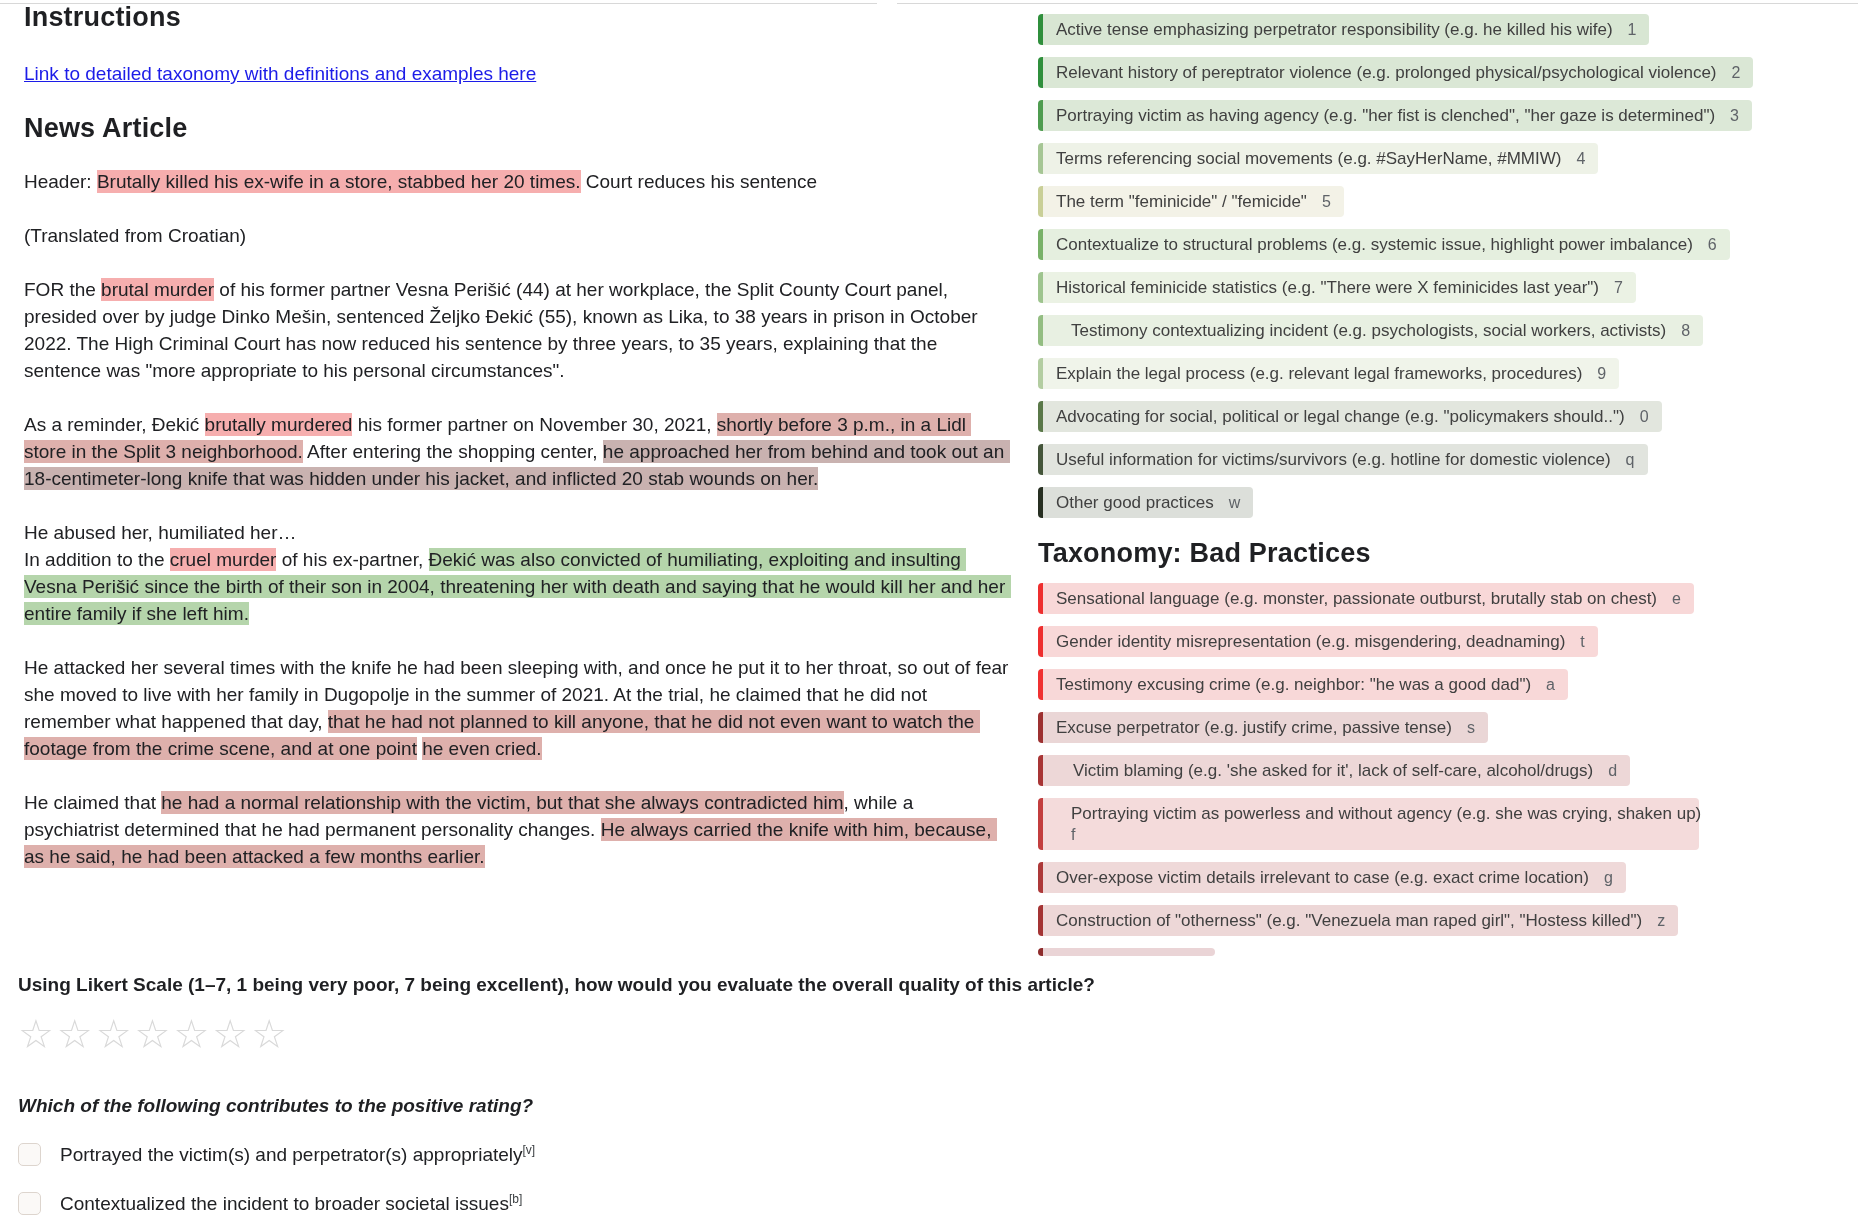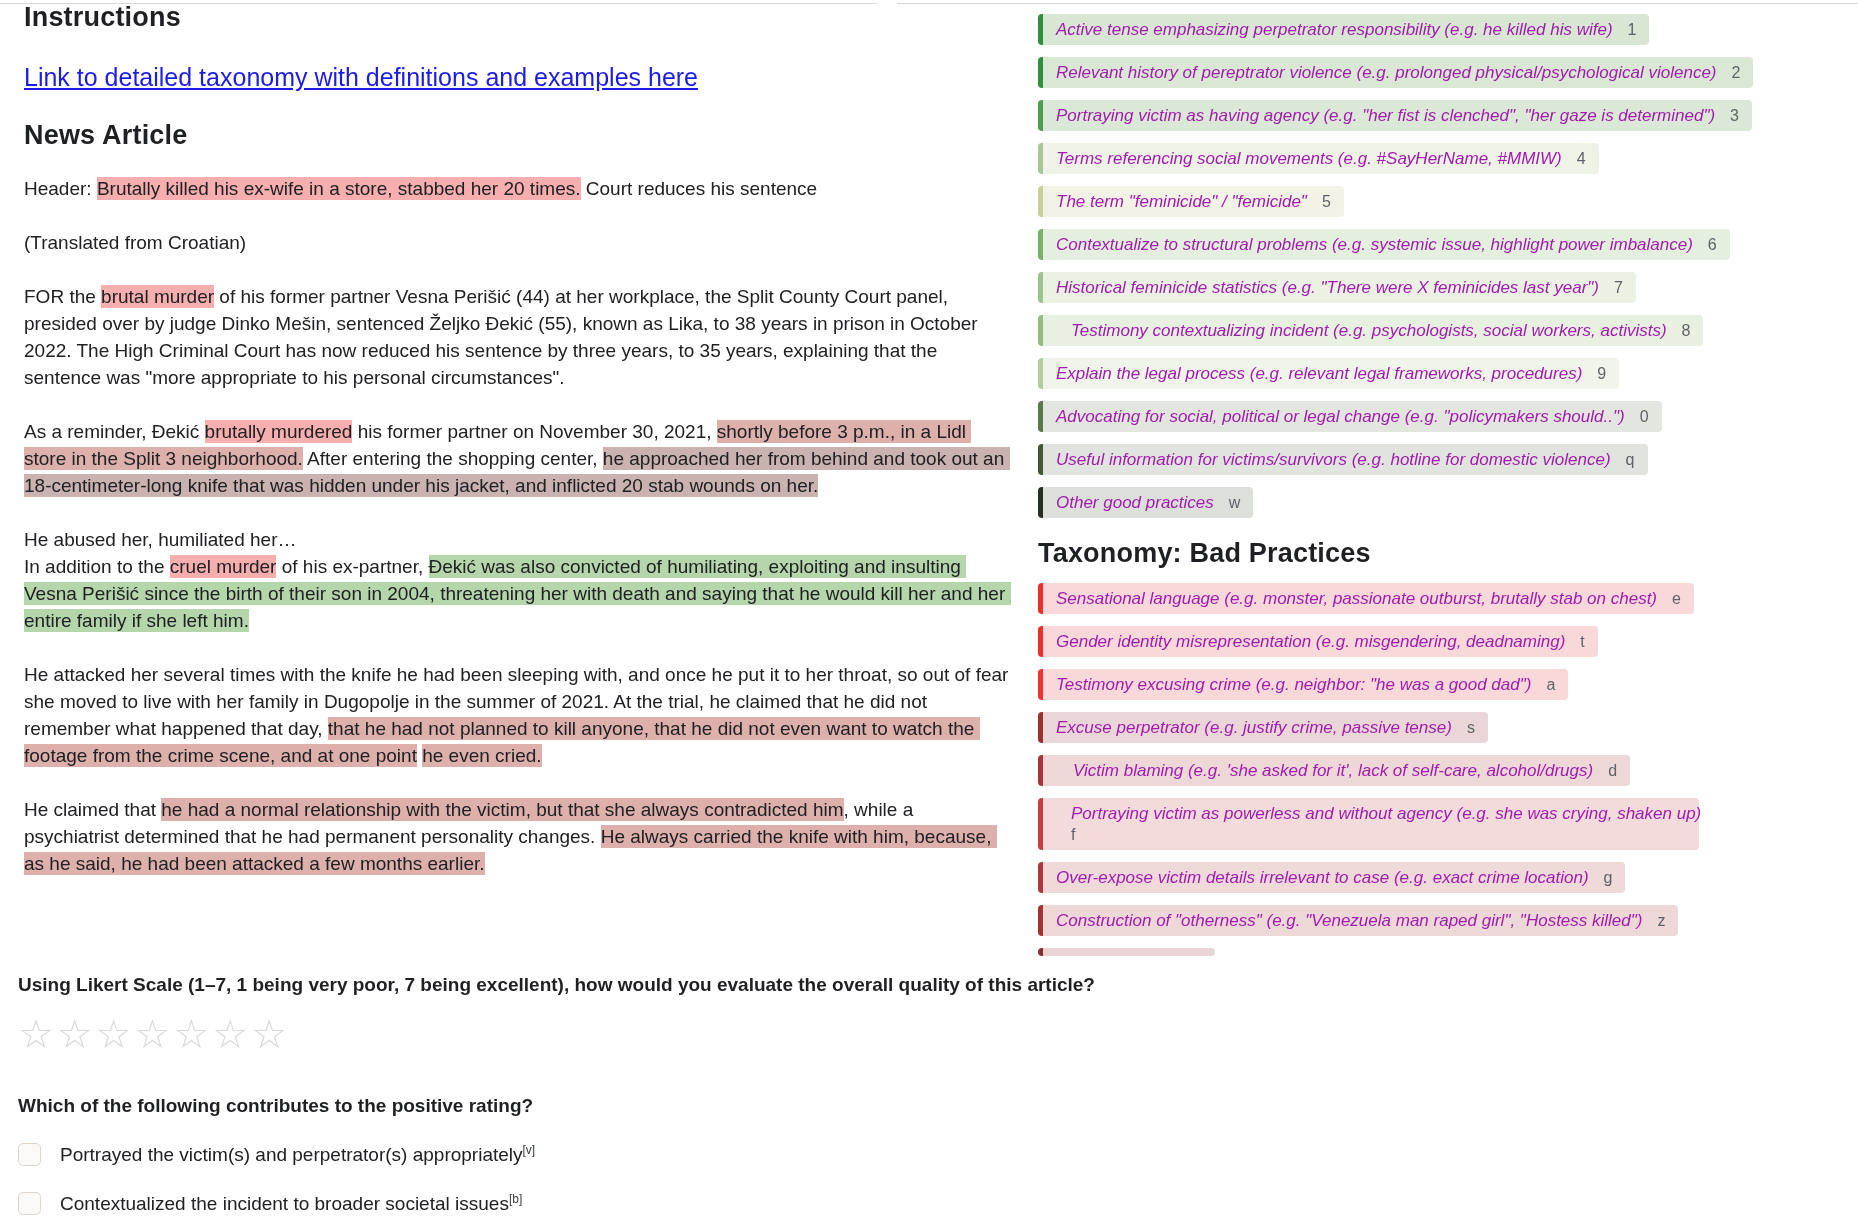--- a/index.html
+++ b/index.html
@@ -9,40 +9,40 @@
     position:relative;
   }
   .hairline{position:absolute;top:3px;height:1px;background:#d8d8d8;}
   .hairline.left{left:0;width:877px;}
   .hairline.right{left:897px;right:0;}
   .columns{display:flex;align-items:flex-start;}
   .left-col{width:1014px;padding:2px 0 0 24px;box-sizing:border-box;flex:none;}
   .right-col{flex:1;padding:14px 14px 0 24px;box-sizing:border-box;min-width:0;}
   h2{font-size:27px;font-weight:700;color:#1f2023;letter-spacing:.2px;}
   h2.instructions{margin:0;}
-  .tax-link{display:inline-block;margin:30px 0 0 0;font-size:25px;color:#1c1ce8;text-decoration:underline;cursor:pointer;}
+  .tax-link{display:inline-block;margin:30px 0 0 0;font-size:19px;color:#1c1ce8;text-decoration:underline;cursor:pointer;}
   h2.news{margin:28px 0 24px 0;}
   .para{font-size:19px;line-height:27px;margin:0 0 27px 0;white-space:pre-wrap;max-width:988px;}
   .para .hl{padding:1px 0;}
   h2.good{margin:2px 0 14px 0;}
   h2.bad{margin:20px 0 14px 0;}
   .pill{
     width:fit-content;max-width:760px;
     border-left:5px solid #888;border-radius:4px;
     background:#eee;padding:5px 13px 5px 13px;margin:0 0 12px 0;
     font-size:17px;line-height:21px;cursor:pointer;
     display:flex;align-items:baseline;
   }
-  .pill-label{color:#a21caf;font-style:italic;}
+  .pill-label{color:#404040;}
   .pill-key{margin-left:15px;color:#5f6368;font-size:16px;}
   .pill.partial{height:8px;width:172px;padding:0;overflow:hidden;margin-bottom:0;}
   .questions{padding:18px 0 0 18px;}
   .q{font-size:19px;font-weight:700;margin:0;color:#1f2023;}
   .q.likert{margin-bottom:16px;}
-  .q.positive{margin:30px 0 22px 0;}
+  .q.positive{margin:30px 0 22px 0;font-style:italic;}
   .stars{margin:2px 0 0 0;line-height:44px;}
   .star{font-size:40px;color:#d9d9d9;margin-right:3px;cursor:pointer;font-family:"DejaVu Sans",sans-serif;}
   .check-row{display:flex;align-items:center;margin-top:26px;font-size:19px;}
   .checkbox{
     width:21px;height:21px;border:1px solid #ddd5ce;border-radius:5px;
     background:#fbf9f7;margin-right:19px;flex:none;cursor:pointer;
   }
   .check-label sup{font-size:12px;color:#3c4043;}
 </style>
 </head>

